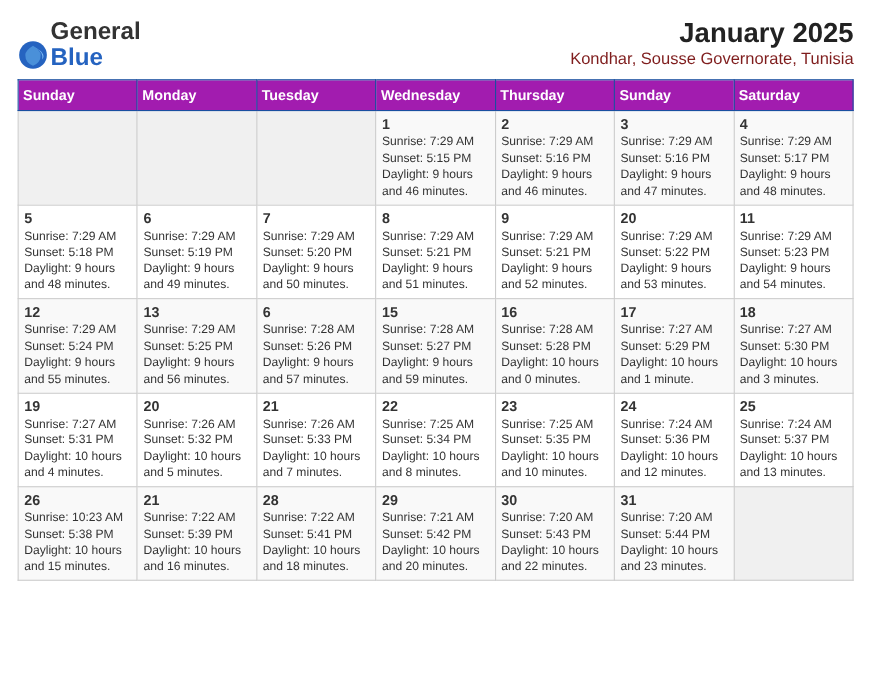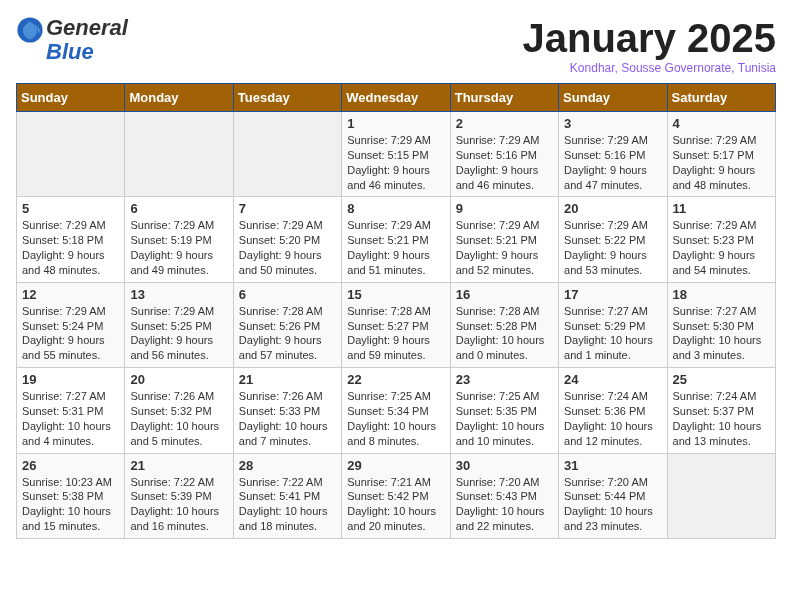--- a/index.html
+++ b/index.html
@@ -11,53 +11,52 @@
       padding: 16px;
     }
     .header {
       display: flex;
       justify-content: space-between;
       align-items: flex-start;
       margin-bottom: 8px;
     }
     .logo {
       display: flex;
-      align-items: flex-start;
-      font-style: italic;
+      align-items: flex-end;
     }
     .logo-text {
       font-size: 22px;
       font-weight: bold;
       line-height: 1.1;
     }
     .logo-general { color: #333; }
     .logo-blue { color: #2563c0; }
     .logo-icon {
       width: 28px;
       height: 28px;
       margin-right: 2px;
     }
     .title-block {
       text-align: right;
     }
     .month-year {
-      font-size: 40px;
+      font-size: 25px;
       font-weight: bold;
       color: #222;
     }
     .location {
-      font-size: 12px;
-      color: #8b5cf6;
+      font-size: 15px;
+      color: #7f1d1d;
     }
     table {
       width: 100%;
       border-collapse: collapse;
     }
     thead th {
-      background: #a16207;
+      background: #a21caf;
       color: #fff;
       font-size: 13px;
       font-weight: bold;
       padding: 6px 4px;
       text-align: left;
       border: 1px solid #1a4fa0;
     }
     tbody td {
       vertical-align: top;
       border: 1px solid #ccc;

